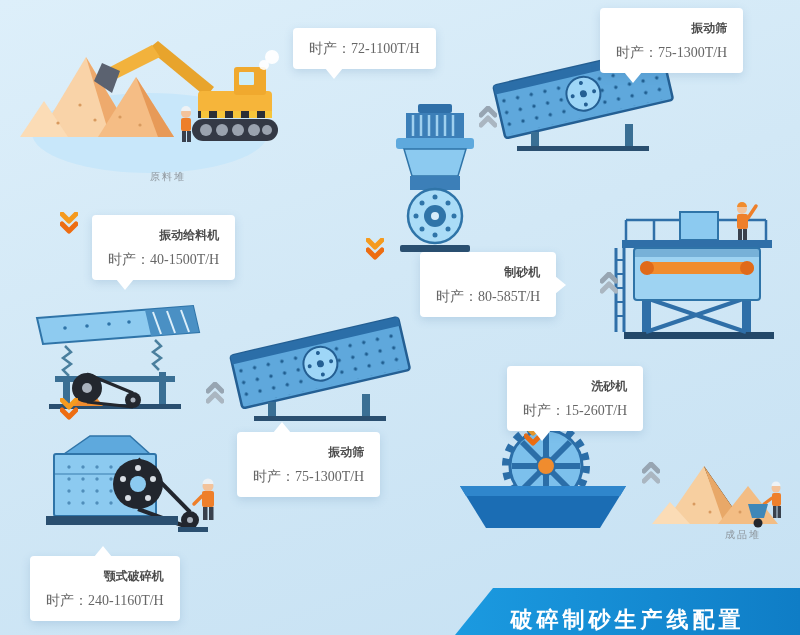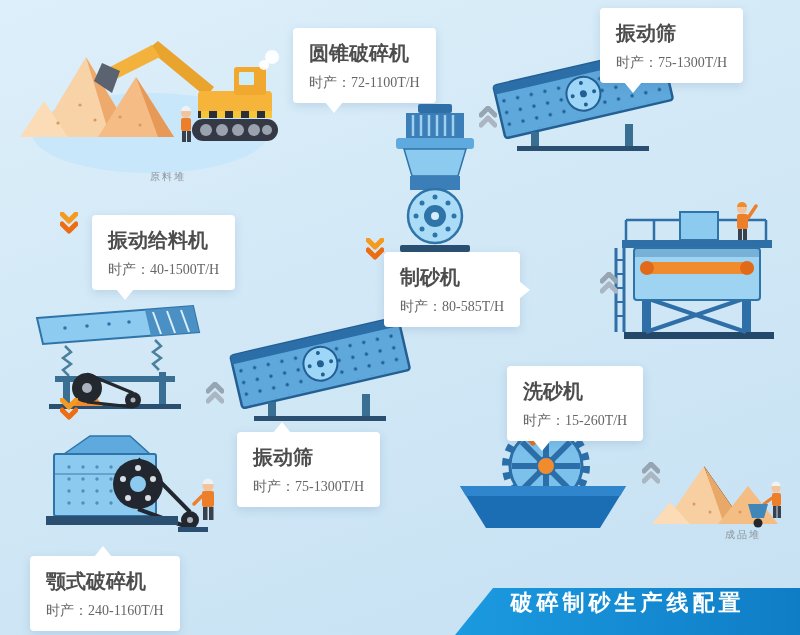--- a/index.html
+++ b/index.html
@@ -7,32 +7,32 @@
   .stage {
     position:relative; width:800px; height:635px; overflow:hidden;
     background:linear-gradient(160deg,#ddeffa 0%, #d2e8f6 45%, #c6e1f3 100%);
   }
   .abs { position:absolute; }
   .label-box {
     position:absolute; background:#ffffff; border-radius:4px;
     padding:12px 16px 11px 16px; white-space:nowrap;
     box-shadow:0 3px 10px rgba(60,110,160,0.18);
   }
-  .lb-name { font-size:20px; font-weight:700; color:#4d4d4d; margin-bottom:7px; }
+  .lb-name { font-size:12px; font-weight:700; color:#4d4d4d; margin-bottom:7px;text-align:right; }
   .lb-cap  { font-size:14px; color:#666666;font-family:Liberation Serif, serif; }
   .ptr { position:absolute; width:0; height:0; }
   .ptr-down  { bottom:-10px; border-left:9px solid transparent; border-right:9px solid transparent; border-top:11px solid #ffffff; }
   .ptr-up    { top:-10px; border-left:9px solid transparent; border-right:9px solid transparent; border-bottom:11px solid #ffffff; }
   .ptr-right { right:-10px; top:50%; margin-top:-9px; border-top:9px solid transparent; border-bottom:9px solid transparent; border-left:11px solid #ffffff; }
   .pile-label { position:absolute; font-size:10px; color:#8d959c; letter-spacing:2px;margin-left:28px; }
   .banner {
     position:absolute; right:0; bottom:0; height:47px; width:345px;
     background:linear-gradient(90deg,#1b9ae0,#0f7dc6);
     clip-path:polygon(38px 0, 100% 0, 100% 100%, 0 100%);
-    display:flex; align-items:flex-start; justify-content:center;
+    display:flex; align-items:flex-end; justify-content:center;
     color:#ffffff; font-size:22px; font-weight:700; letter-spacing:4px;
   }
 </style>
 </head>
 <body>
 
 <div class="stage">
 
   <svg width="0" height="0" class="abs" aria-hidden="true">
     <defs>
@@ -282,38 +282,37 @@
   <svg class="abs" style="left:524px; top:424px;" width="18" height="24" viewBox="0 0 18 24">
     <polyline points="2,2 9,9 16,2" fill="none" stroke="#f59a1e" stroke-width="5" stroke-linecap="round" stroke-linejoin="round"></polyline>
     <polyline points="2,12 9,19 16,12" fill="none" stroke="#ed6d12" stroke-width="5" stroke-linecap="round" stroke-linejoin="round"></polyline>
   </svg>
   <svg class="abs" style="left:642px; top:462px;" width="18" height="24" viewBox="0 0 18 24">
     <polyline points="2,9 9,2 16,9" fill="none" stroke="#97a5b2" stroke-width="5" stroke-linecap="round" stroke-linejoin="round"></polyline>
     <polyline points="2,19 9,12 16,19" fill="none" stroke="#aab6c1" stroke-width="5" stroke-linecap="round" stroke-linejoin="round"></polyline>
   </svg>
 
   <div class="label-box" style="left:293px; top:28px;">
-    <div class="lb-name">圆锥破碎机</div>
     <div class="lb-cap">时产：72-1100T/H</div>
     <span class="ptr ptr-down" style="left:32px;"></span>
   </div>
 
   <div class="label-box" style="left:600px; top:8px;">
     <div class="lb-name">振动筛</div>
     <div class="lb-cap">时产：75-1300T/H</div>
     <span class="ptr ptr-down" style="left:24px;"></span>
   </div>
 
   <div class="label-box" style="left:92px; top:215px;">
     <div class="lb-name">振动给料机</div>
     <div class="lb-cap">时产：40-1500T/H</div>
     <span class="ptr ptr-down" style="left:24px;"></span>
   </div>
 
-  <div class="label-box" style="left:384px; top:252px;">
+  <div class="label-box" style="left:420px; top:252px;">
     <div class="lb-name">制砂机</div>
     <div class="lb-cap">时产：80-585T/H</div>
     <span class="ptr ptr-right"></span>
   </div>
 
   <div class="label-box" style="left:237px; top:432px;">
     <div class="lb-name">振动筛</div>
     <div class="lb-cap">时产：75-1300T/H</div>
     <span class="ptr ptr-up" style="left:36px;"></span>
   </div>

